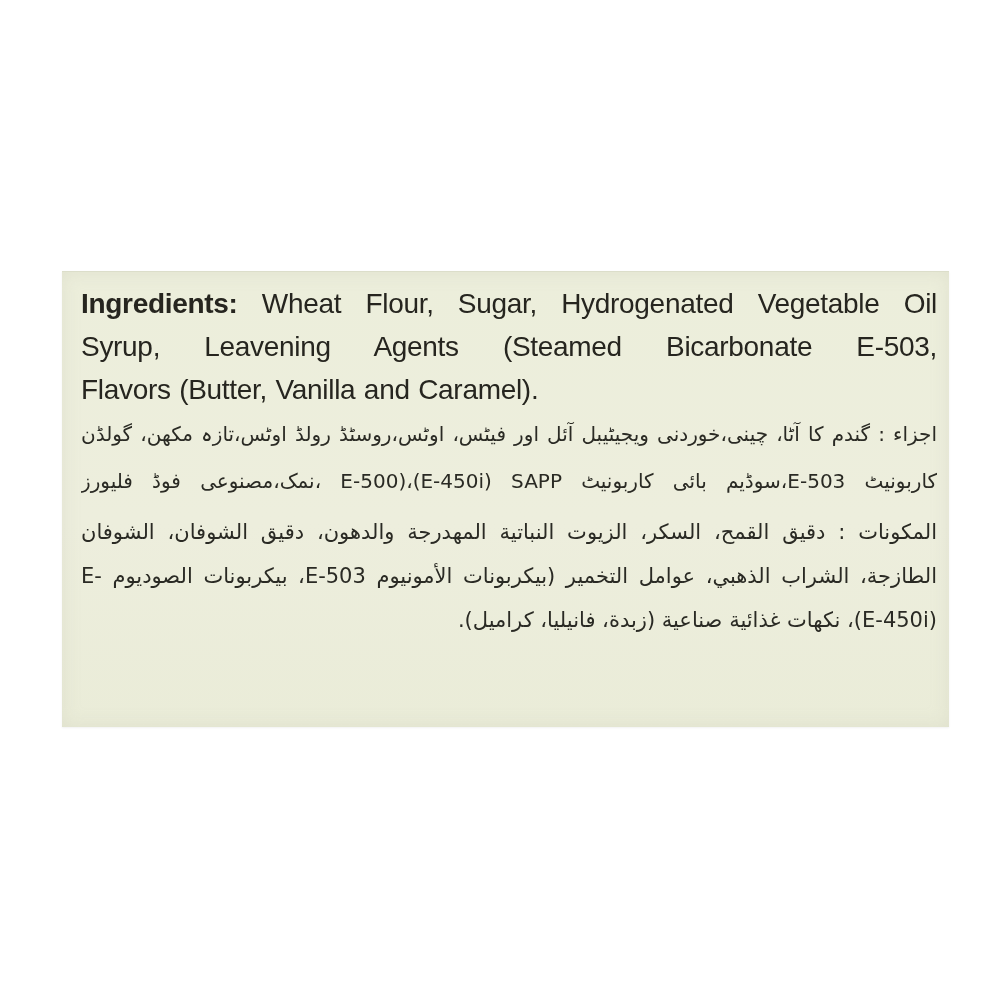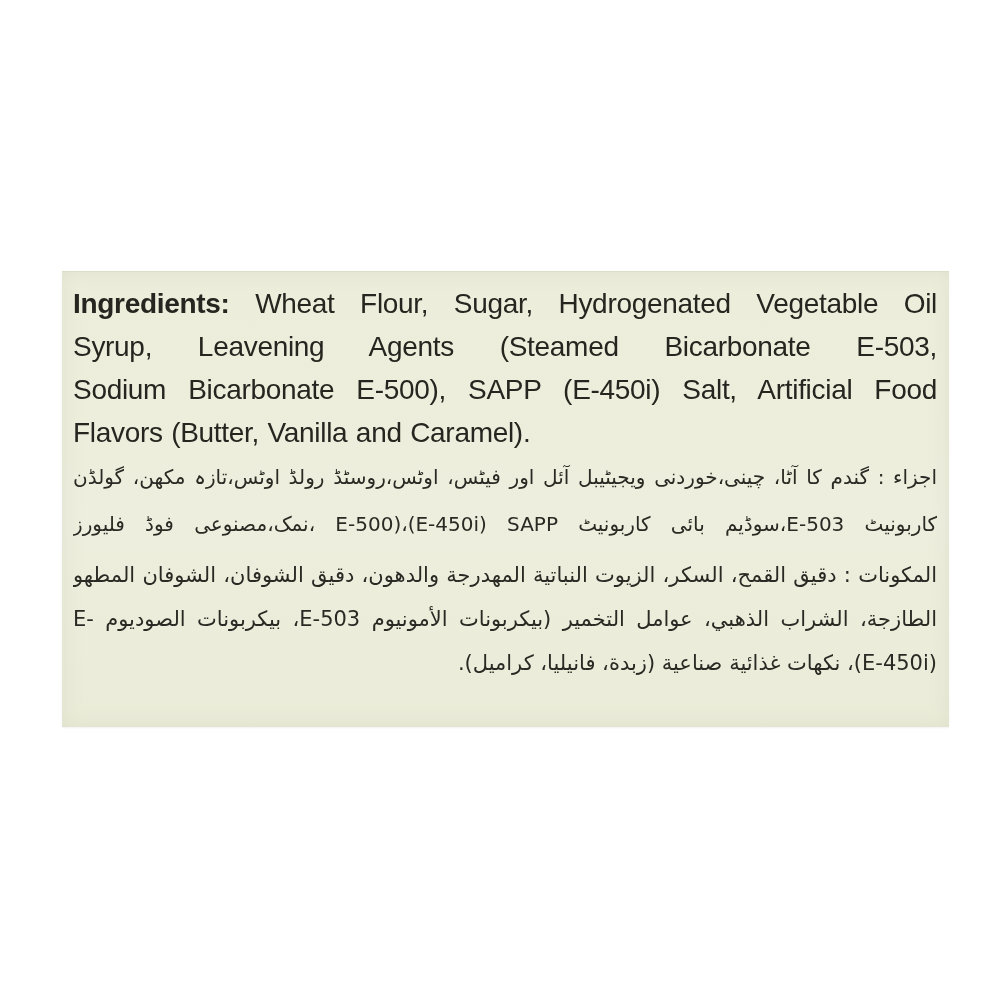--- a/index.html
+++ b/index.html
@@ -8,21 +8,21 @@
     background:#ffffff;
     position:relative;
     font-family:"Liberation Sans",sans-serif;
     overflow:hidden;
   }
   .panel{
     position:absolute;
     left:62px;top:271px;
     width:887px;height:456px;
     box-sizing:border-box;
-    padding:10px 12px 0 11px;
+    padding:10px 12px 0 19px;
     background:#edeedc;
     background:linear-gradient(180deg,#eceedb 0%,#edeedd 55%,#eaecd8 100%);
     border-top:1px solid #dcdeca;
     box-shadow:inset 0 0 18px rgba(190,192,170,0.25), 0 1px 2px rgba(0,0,0,0.06);
     color:#26251f;
   }
   .line{
     display:block;
     overflow:hidden;
   }
@@ -62,21 +62,20 @@
 </head>
 <body>
 
 <div class="panel">
 
   <div class="line en just"><span class="bold">Ingredients:</span> <span>Wheat Flour, Sugar, Hydrogenated Vegetable Oil</span></div>
 
 
   <div class="line en just">Syrup, Leavening Agents (Steamed Bicarbonate E-503,</div>
 
-  <div class="line en just">Sodium Bicarbonate E-500), SAPP (E-450i) Salt, Artificial Food</div>
 
   <div class="line en last">Flavors (Butter, Vanilla and  Caramel).</div>
 
   <div class="line ur just" lang="ur">اجزاء  :  گندم کا آٹا، چینی،خوردنی ویجیٹیبل آئل اور فیٹس، اوٹس،روسٹڈ رولڈ اوٹس،تازہ مکھن، گولڈن سیرپ، لیویننگ ایجنٹس (امونیم بائی</div>
 
   <div class="line ur just" lang="ur">کاربونیٹ E-503،سوڈیم بائی کاربونیٹ E-500)،(E-450i) SAPP ،نمک،مصنوعی فوڈ فلیورز (مکھن،ونیلااور کیریمل)۔</div>
 
   <div class="line ar just first" lang="ar">المكونات : دقيق القمح، السكر، الزيوت النباتية المهدرجة والدهون، دقيق الشوفان، الشوفان المطهو على البخار، الزبدة</div>
 
   <div class="line ar just" lang="ar">الطازجة، الشراب الذهبي، عوامل التخمير (بيكربونات الأمونيوم E-503، بيكربونات الصوديوم E-500)، ملح، SAPP</div>

